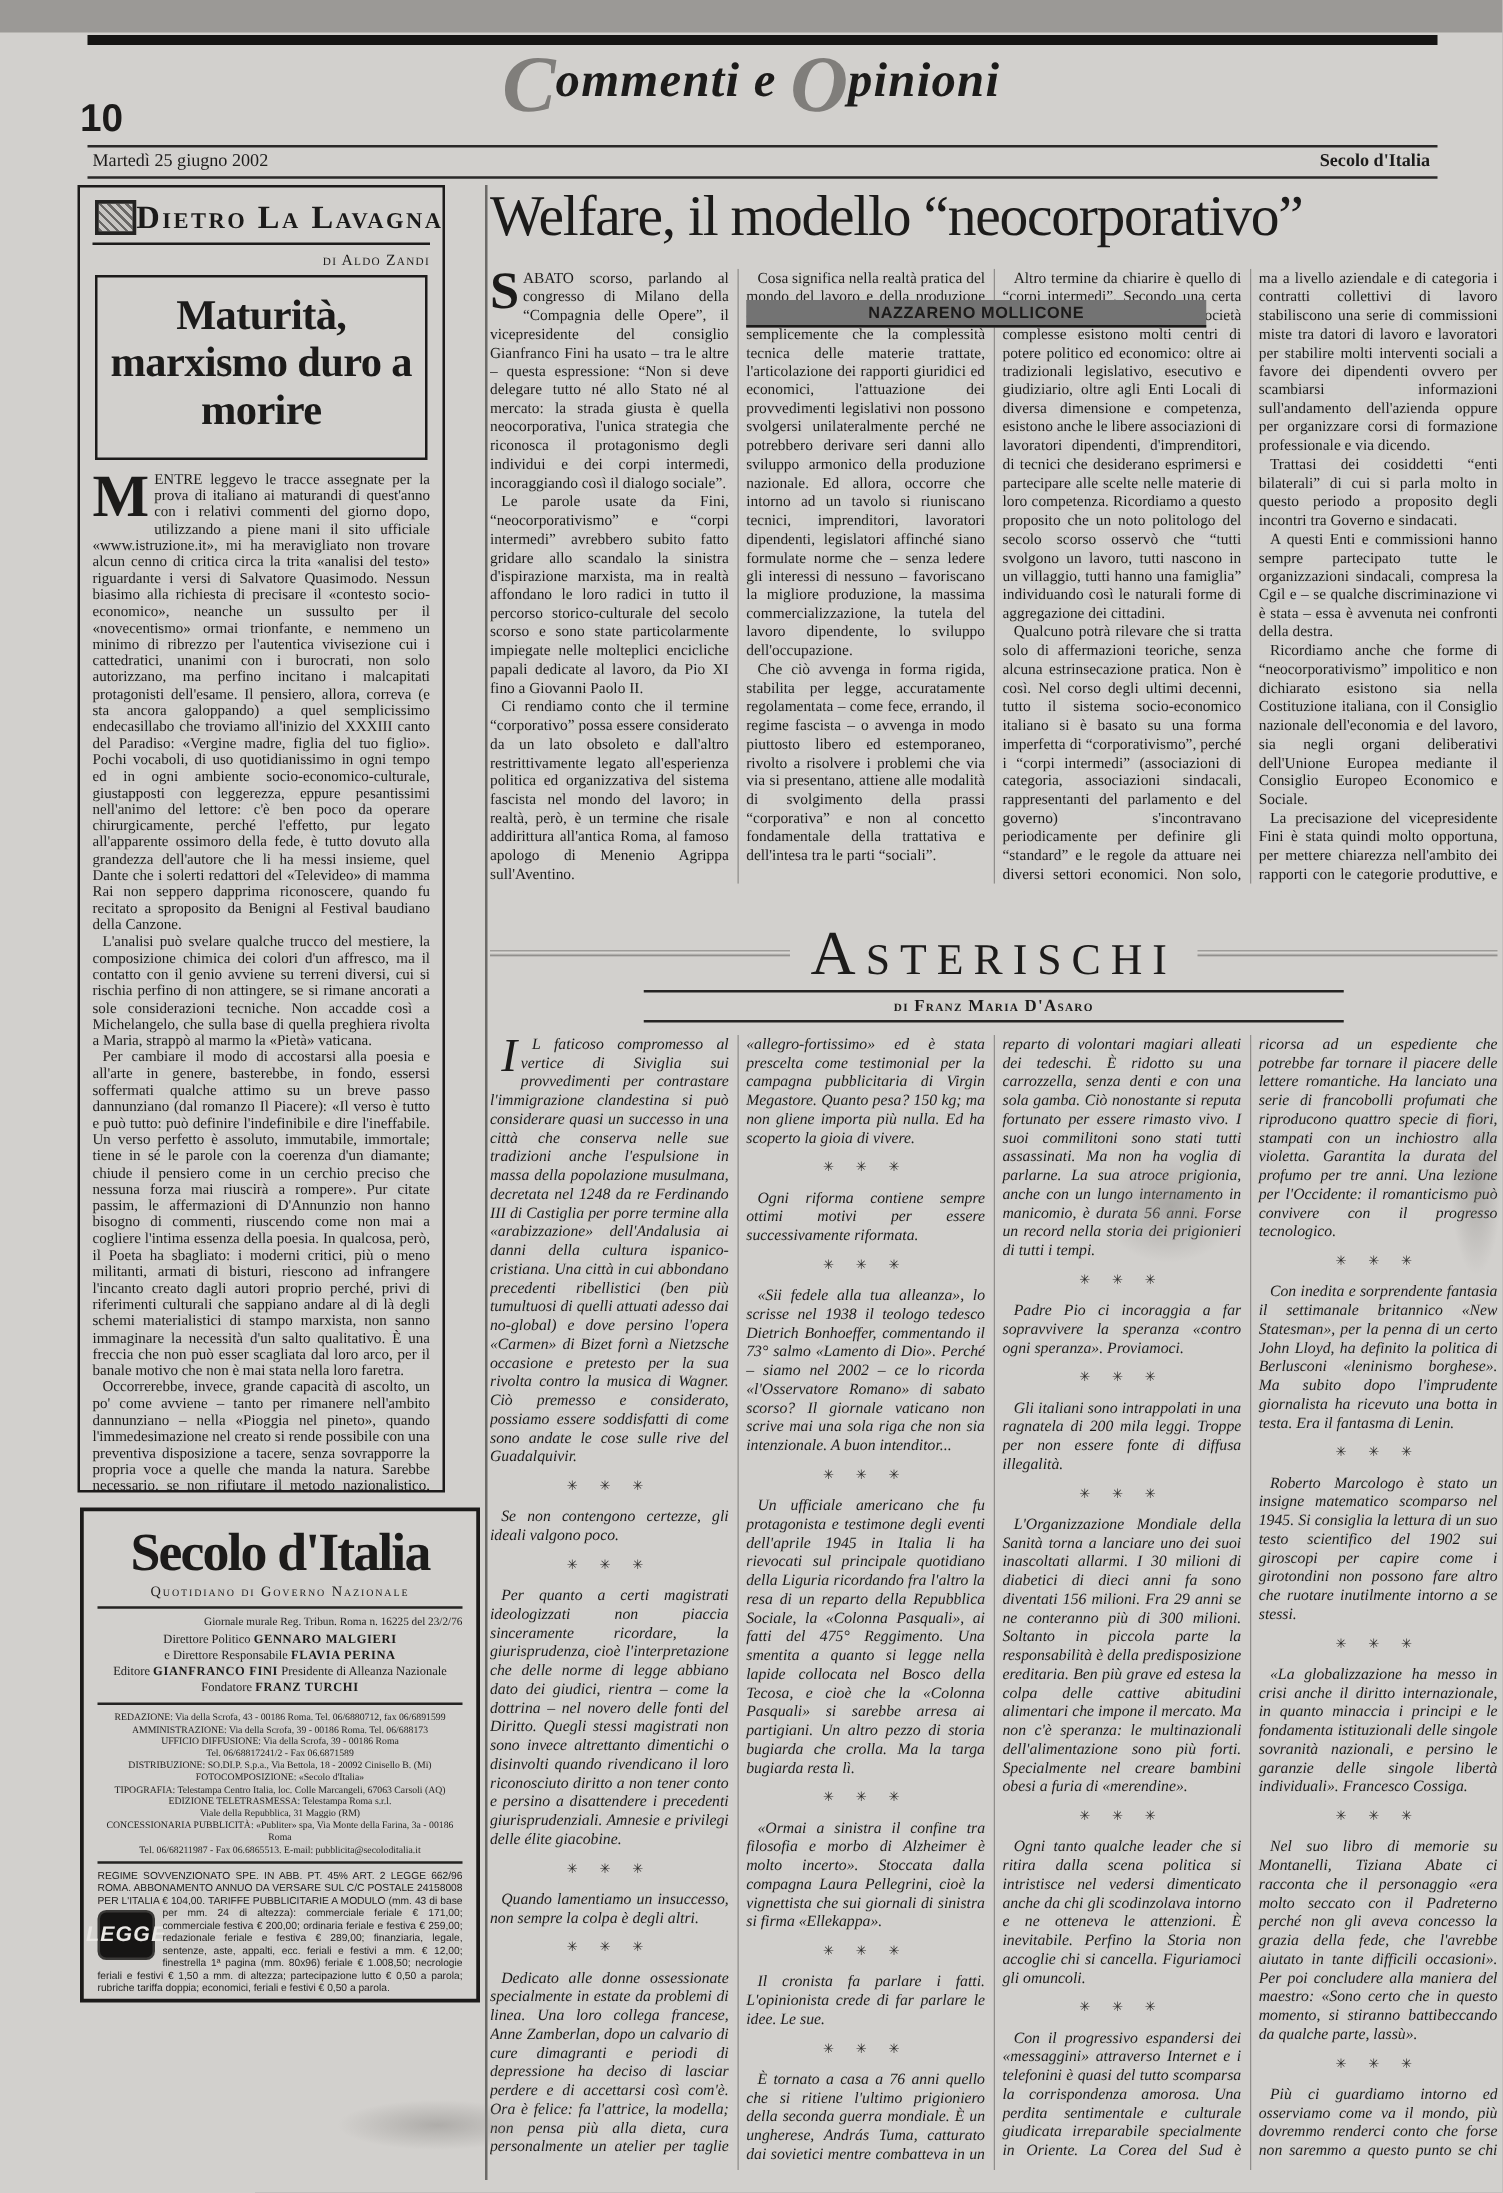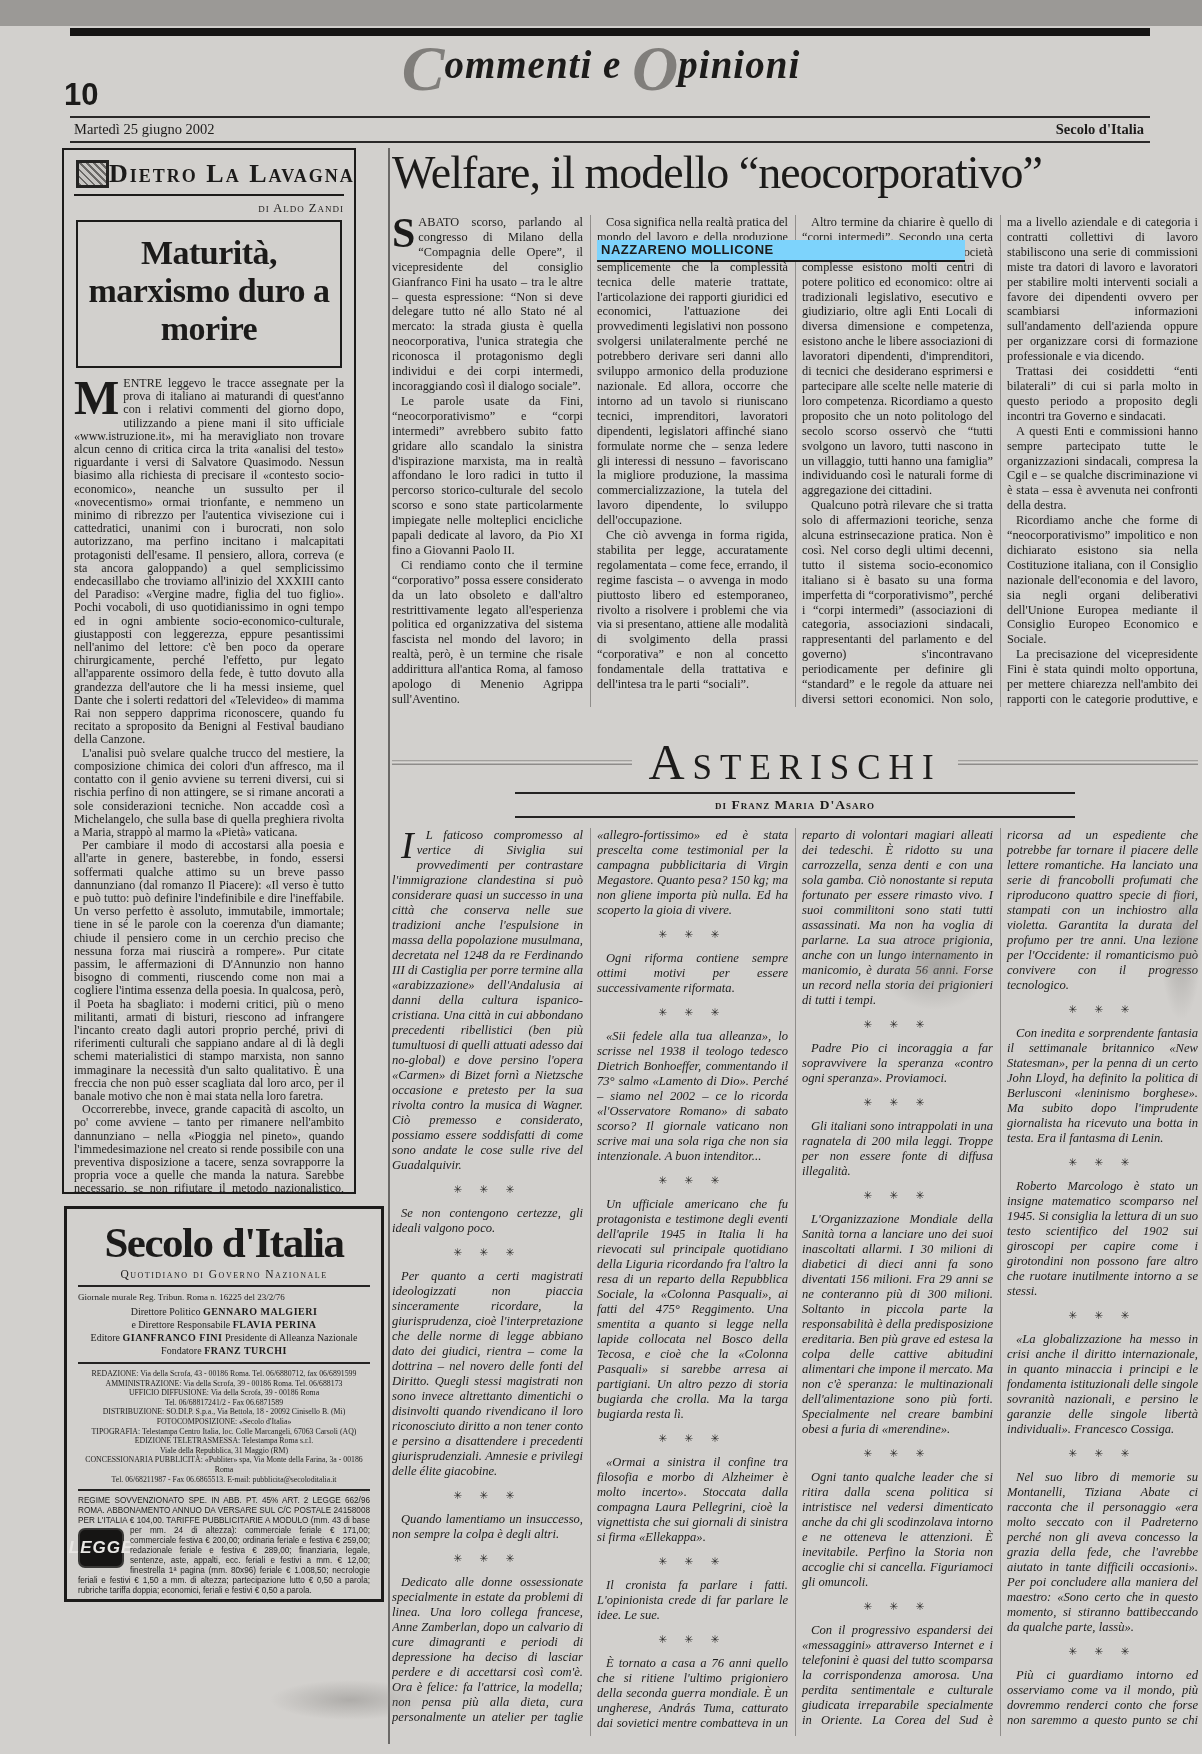--- a/index.html
+++ b/index.html
@@ -33,39 +33,39 @@
   .lav-body p:first-of-type{text-indent:0;}
   .lav-body p:first-of-type::first-letter{float:left;font-size:48px;line-height:38px;font-weight:bold;padding:2px 4px 0 0;}
 
   
   .welfare{position:absolute;left:392px;top:146px;width:806px;}
   .welfare-title{font-size:46px;font-weight:normal;letter-spacing:-1px;margin:0;white-space:nowrap;}
   .welfare-body{margin-top:16px;column-count:4;column-gap:14px;column-rule:1px solid #8f8d8a;font-size:12.3px;line-height:14.9px;text-align:justify;height:492px;overflow:hidden;}
   .welfare-body p{margin:0;text-indent:9px;}
   .welfare-body p:first-of-type{text-indent:0;}
   .welfare-body p:first-of-type::first-letter{float:left;font-size:42px;line-height:33px;font-weight:bold;padding:2px 3px 0 0;}
-  .welfare-byline{position:absolute;left:205px;top:94px;width:360px;background:#7dd3fc;font-family:"Liberation Sans",sans-serif;font-weight:bold;font-size:13px;letter-spacing:0.5px;padding:2px 4px 3px;border-bottom:2px solid #1c1b1a;}
+  .welfare-byline{position:absolute;left:205px;top:94px;width:360px;text-align:center;background:#737373;font-family:"Liberation Sans",sans-serif;font-weight:bold;font-size:13px;letter-spacing:0.5px;padding:2px 4px 3px;border-bottom:2px solid #1c1b1a;}
 
   
   .ast{position:absolute;left:392px;top:736px;width:806px;}
   .ast-header{display:flex;align-items:center;gap:16px;}
   .ast-rule{flex:1;height:5px;background:linear-gradient(#8f8d8a,#e2e0dd 45%,#7b7977);}
   .ast-title{font-variant:small-caps;font-size:50px;letter-spacing:8px;line-height:52px;white-space:nowrap;}
   .ast-byline{margin:4px auto 10px;width:560px;text-align:center;border-top:2px solid #242322;border-bottom:2px solid #242322;padding:3px 0;font-variant:small-caps;font-weight:bold;font-size:13.5px;letter-spacing:1px;}
   .ast-body{column-count:4;column-gap:14px;column-rule:1px solid #8f8d8a;font-style:italic;font-size:12.6px;line-height:15px;text-align:justify;height:908px;overflow:hidden;}
   .ast-body p{margin:0;text-indent:9px;}
   .ast-body p:first-of-type::first-letter{float:left;font-size:38px;line-height:30px;padding:2px 3px 0 0;}
   .ast-sep{text-align:center;font-style:normal;font-size:10.5px;letter-spacing:7px;margin:9px 0;color:#2a2928;font-family:"DejaVu Sans","Liberation Sans",sans-serif;}
 
   
   .colophon{position:absolute;left:64px;top:1206px;width:320px;height:396px;border:3px solid #1c1b1a;background:#d2d0cd;box-sizing:border-box;padding:12px 11px 8px;overflow:hidden;}
   .masthead{text-align:center;font-size:43px;font-weight:bold;letter-spacing:-1.5px;line-height:44px;}
   .col-sub{text-align:center;font-variant:small-caps;font-size:11.5px;letter-spacing:1.5px;margin-top:3px;}
   .col-rule{height:2px;background:#242322;margin:5px 0;}
-  .col-reg{text-align:left;font-size:9px;margin:4px 0 3px;}
+  .col-reg{text-align:right;font-size:9px;margin:4px 0 3px;}
   .col-staff{text-align:center;font-size:10px;line-height:13px;}
   .staff-name{font-weight:bold;letter-spacing:0.5px;}
   .col-address{font-size:7.8px;line-height:9.6px;text-align:center;margin:3px 0;}
   .fineprint{font-family:"Liberation Sans",sans-serif;font-size:8.2px;line-height:10px;text-align:justify;margin-top:3px;}
   .fieg{float:left;width:46px;height:40px;background:#161514;color:#e8e6e3;border-radius:7px;display:flex;align-items:center;justify-content:center;font:italic bold 17px "Liberation Sans",sans-serif;letter-spacing:1px;margin:2px 6px 1px 0;border:2px solid #3a3937;box-sizing:border-box;}
 </style>
 </head>
 <body>
 
 <div class="paper">

